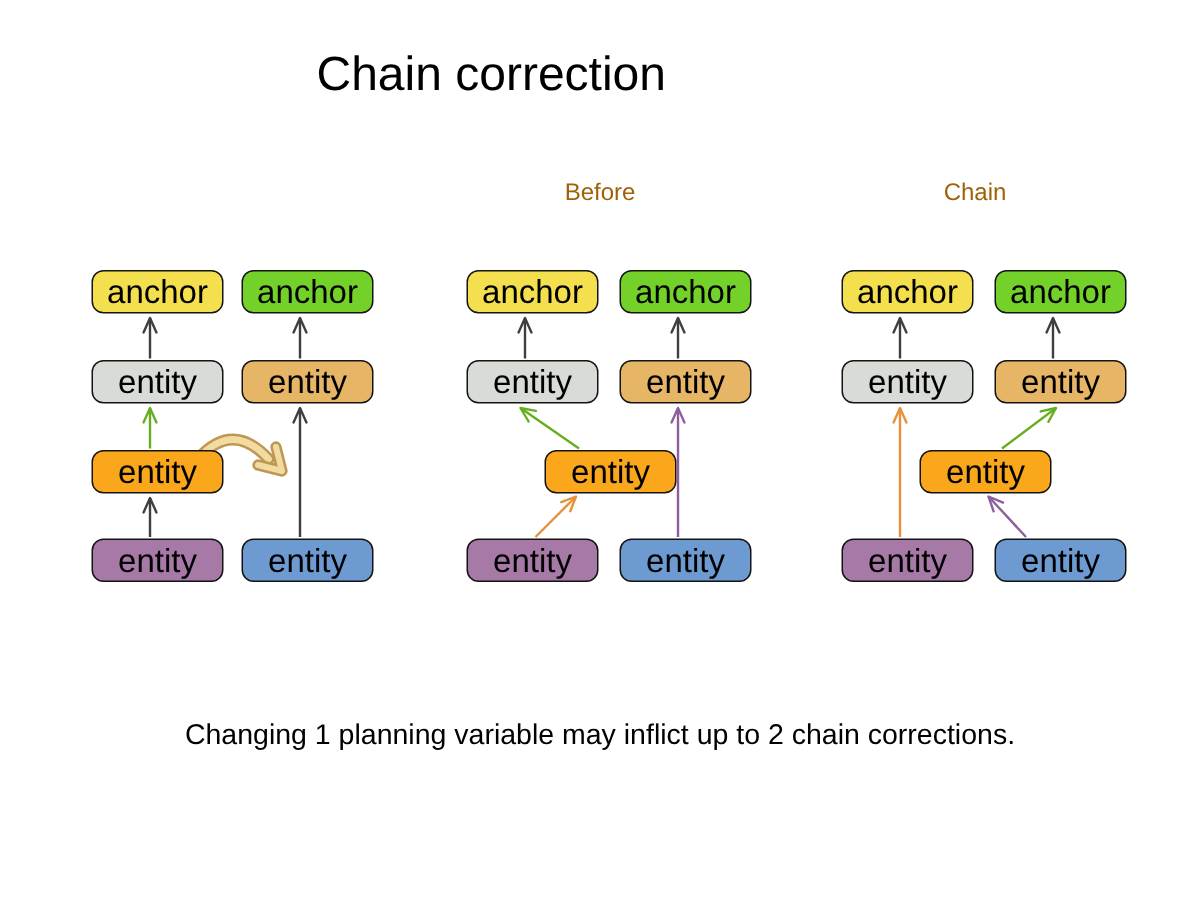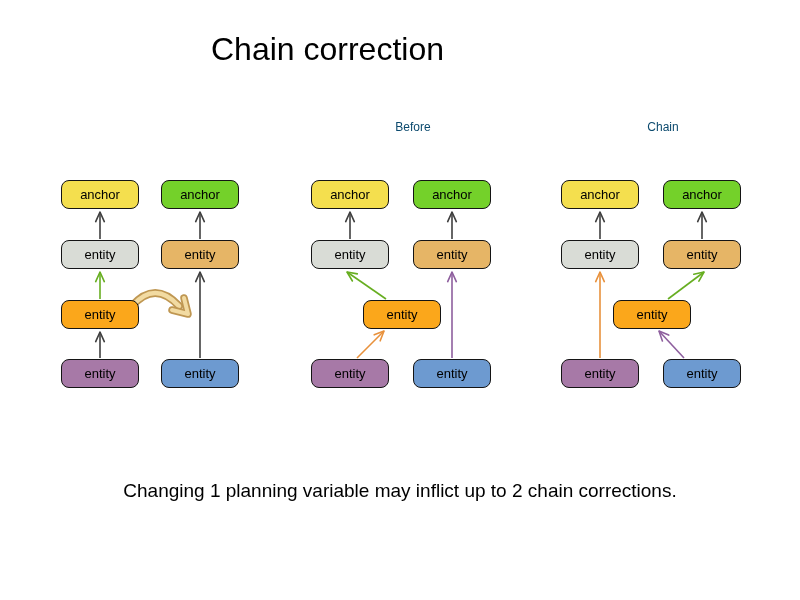--- a/index.html
+++ b/index.html
@@ -10,35 +10,35 @@
     overflow:hidden;
     font-family:"Liberation Sans", sans-serif;
   }
   .title{
     position:absolute;left:0;top:31px;width:655px;
     text-align:center;font-size:32px;color:#000;
     font-weight:400;letter-spacing:0;
   }
   .group-label{
     position:absolute;transform:translateX(-50%);
-    font-size:12px;color:#0c4a6e;white-space:nowrap;margin-left:13px;
+    font-size:16px;color:#a16207;white-space:nowrap;
   }
   .caption{
     position:absolute;left:0;top:470px;width:800px;
     text-align:center;font-size:19px;color:#000;margin-top:10px;
   }
   #edges{position:absolute;left:0;top:0;}
   .node{
     position:absolute;
-    width:78px;height:29px;
+    width:88px;height:29px;
     box-sizing:border-box;
     border:1.5px solid #141414;
     border-radius:8px;
     display:flex;align-items:center;justify-content:center;
-    font-size:13px;color:#000;
+    font-size:22px;color:#000;
     line-height:1;
   }
 </style>
 </head>
 <body>
 
 <div id="stage">
   <div class="title">Chain correction</div>
   <svg id="edges" width="800" height="600" viewBox="0 0 800 600">
       <g>

